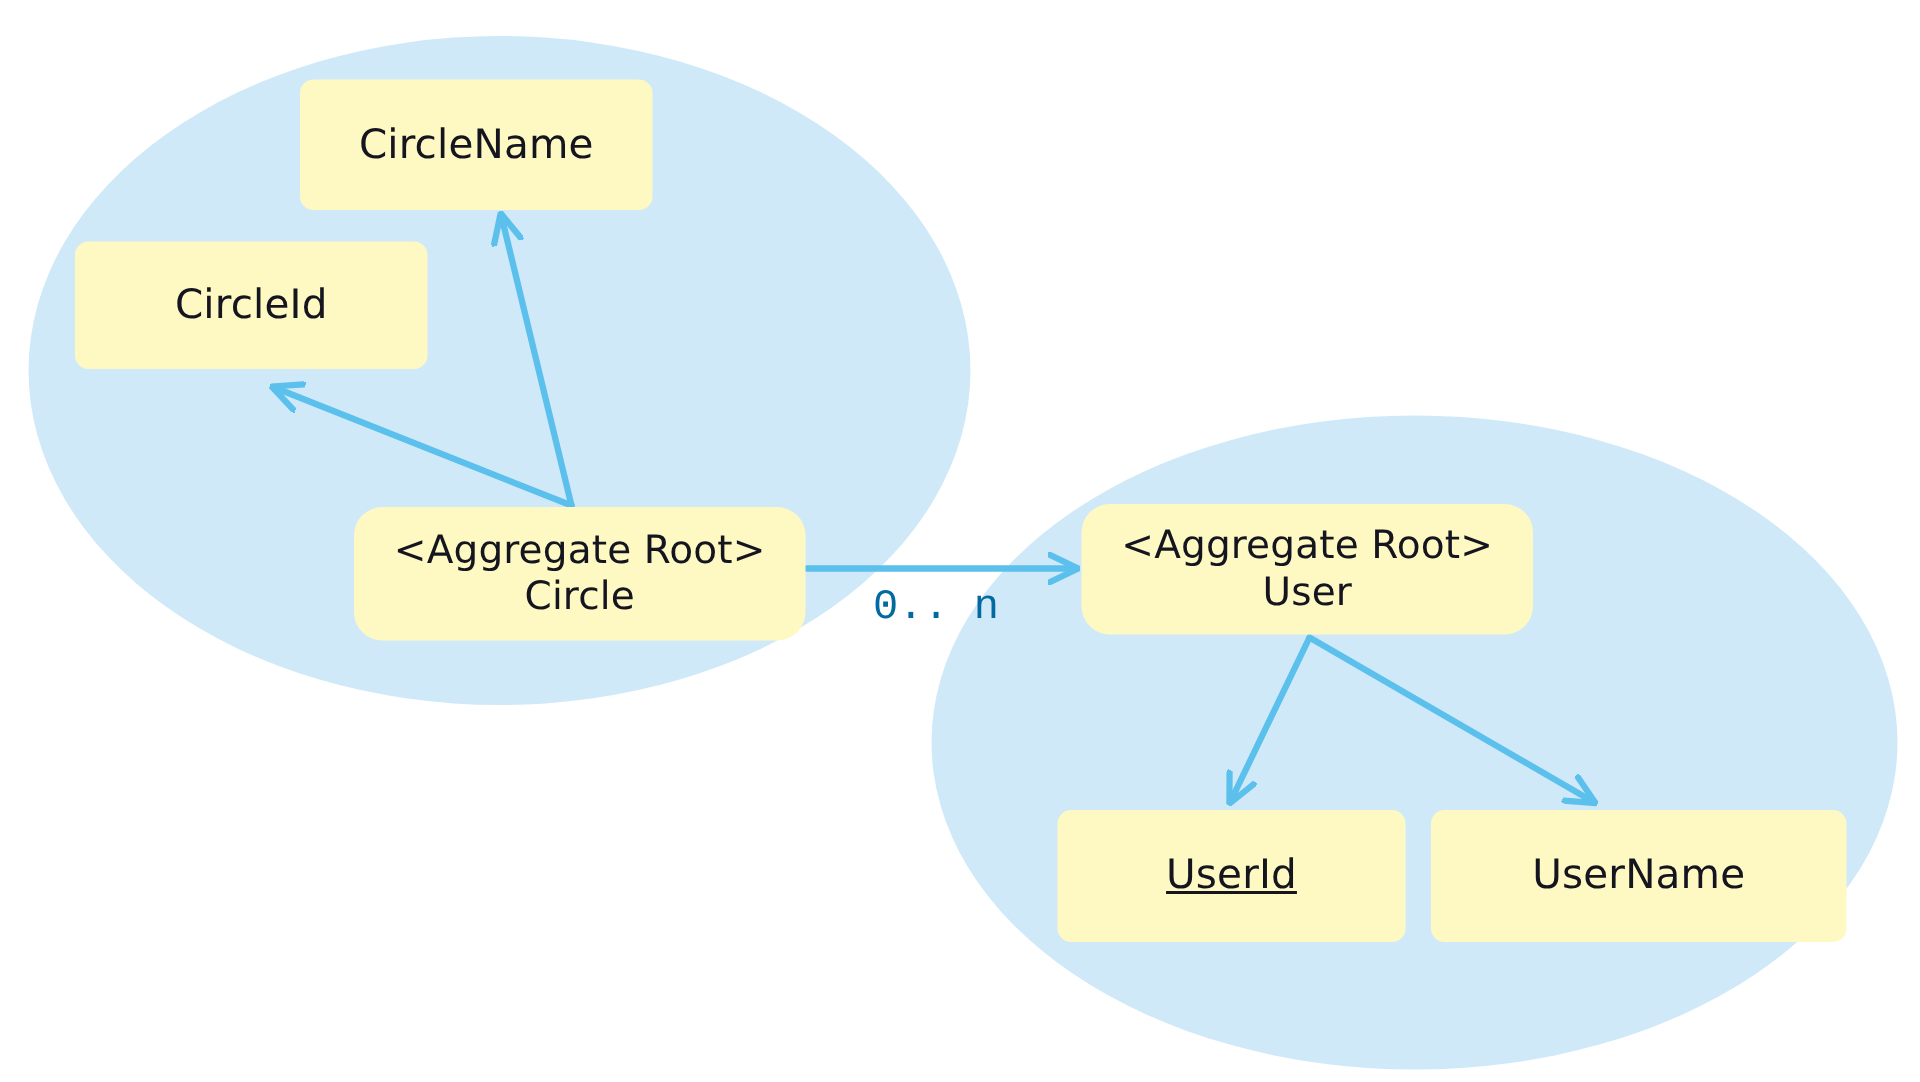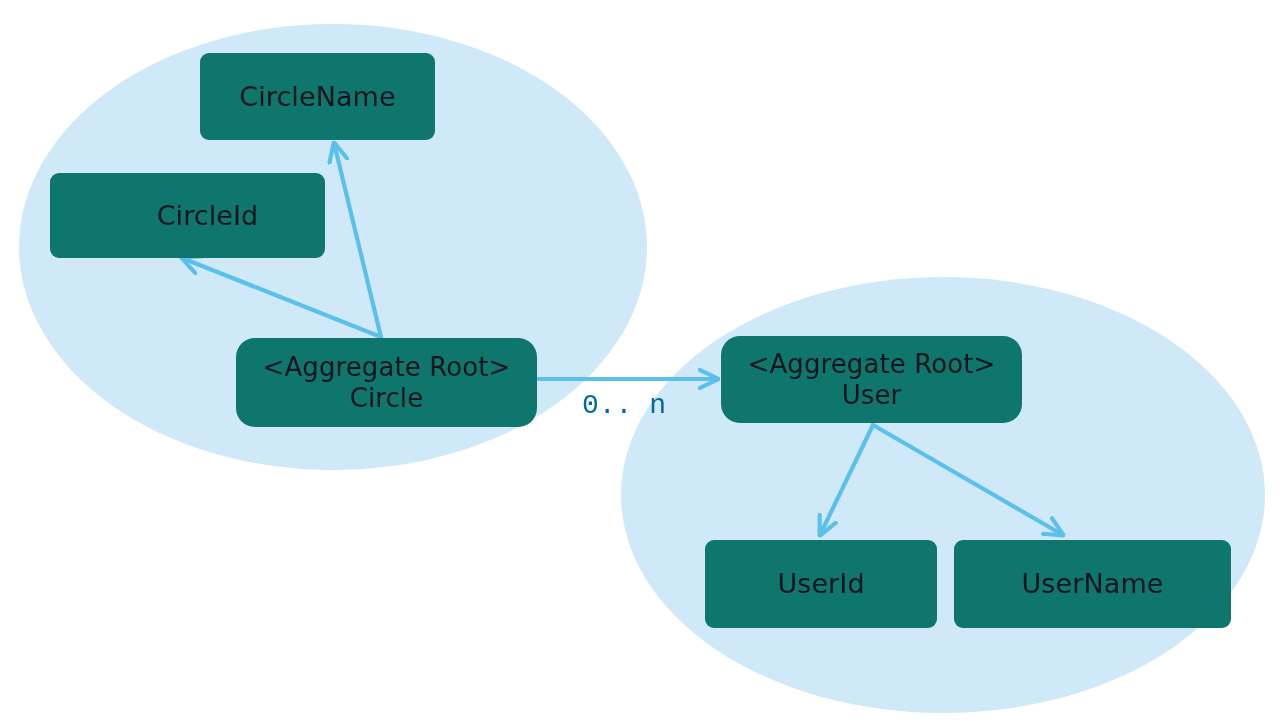--- a/index.html
+++ b/index.html
@@ -19,21 +19,21 @@
   }
   #vector-layer {
     position: absolute;
     left: 0;
     top: 0;
     width: 1280px;
     height: 721px;
   }
   .node-box {
     position: absolute;
-    background: #0f766e;
+    background: #fef9c3;
     border-radius: 9px;
     display: flex;
     align-items: center;
     justify-content: center;
     text-align: center;
     color: #15151f;
     font-family: "DejaVu Sans", sans-serif;
     font-size: 27px;
     line-height: 1.18;
     white-space: pre-line;
@@ -71,25 +71,25 @@
         <line x1="381" y1="337" x2="334" y2="143" stroke="#5bc0ec" stroke-width="4.2" stroke-linecap="round" marker-end="url(#arrowhead)"></line>
         <line x1="381" y1="337" x2="182" y2="258" stroke="#5bc0ec" stroke-width="4.2" stroke-linecap="round" marker-end="url(#arrowhead)"></line>
         <line x1="538" y1="379" x2="718" y2="379" stroke="#5bc0ec" stroke-width="4.2" stroke-linecap="round" marker-end="url(#arrowhead)"></line>
         <line x1="873" y1="425" x2="820" y2="535" stroke="#5bc0ec" stroke-width="4.2" stroke-linecap="round" marker-end="url(#arrowhead)"></line>
         <line x1="873" y1="425" x2="1063" y2="535" stroke="#5bc0ec" stroke-width="4.2" stroke-linecap="round" marker-end="url(#arrowhead)"></line>
       </g>
   </svg>
 
   <div id="node-layer">
       <div class="node-box" style="left: 200px; top: 53px; width: 235px; height: 87px;">CircleName</div>
-      <div class="node-box" style="left: 50px; top: 173px; width: 235px; height: 85px; padding-left: 40px;">CircleId</div>
+      <div class="node-box" style="left: 50px; top: 161px; width: 235px; height: 85px;">CircleId</div>
       <div class="node-box two-line" style="left: 236px; top: 338px; width: 301px; height: 89px;">&lt;Aggregate Root&gt;
 Circle</div>
       <div class="node-box two-line" style="left: 721px; top: 336px; width: 301px; height: 87px;">&lt;Aggregate Root&gt;
 User</div>
-      <div class="node-box" style="left: 705px; top: 540px; width: 232px; height: 88px;">UserId</div>
+      <div class="node-box" style="left: 705px; top: 540px; width: 232px; height: 88px; text-decoration: underline;">UserId</div>
       <div class="node-box" style="left: 954px; top: 540px; width: 277px; height: 88px;">UserName</div>
     </div>
   <div id="label-layer">
       <div class="edge-label" style="left: 582px; top: 392px;">0.. n</div>
     </div>
 
 </div>
 
 </body></html>

